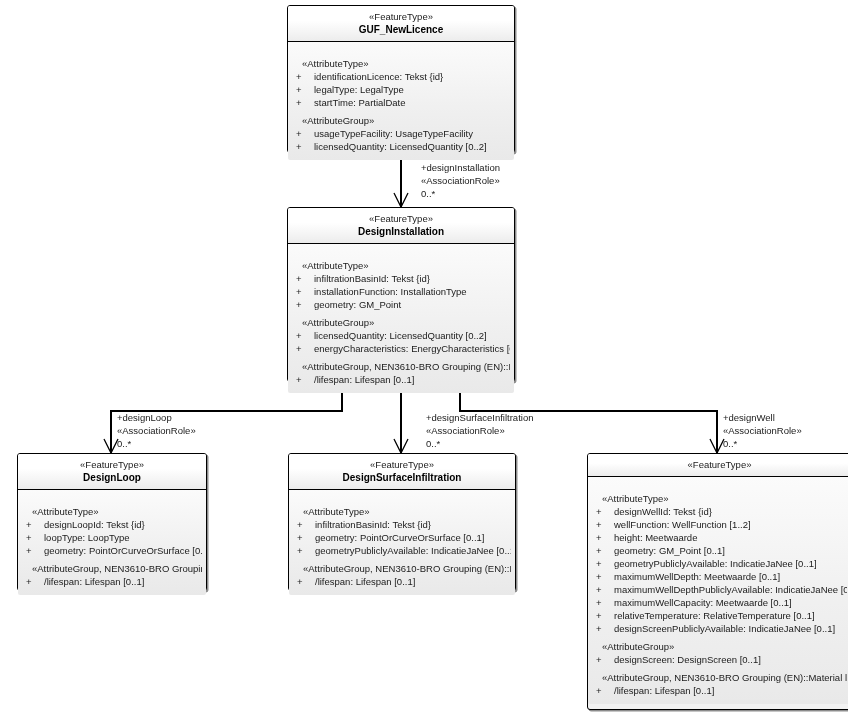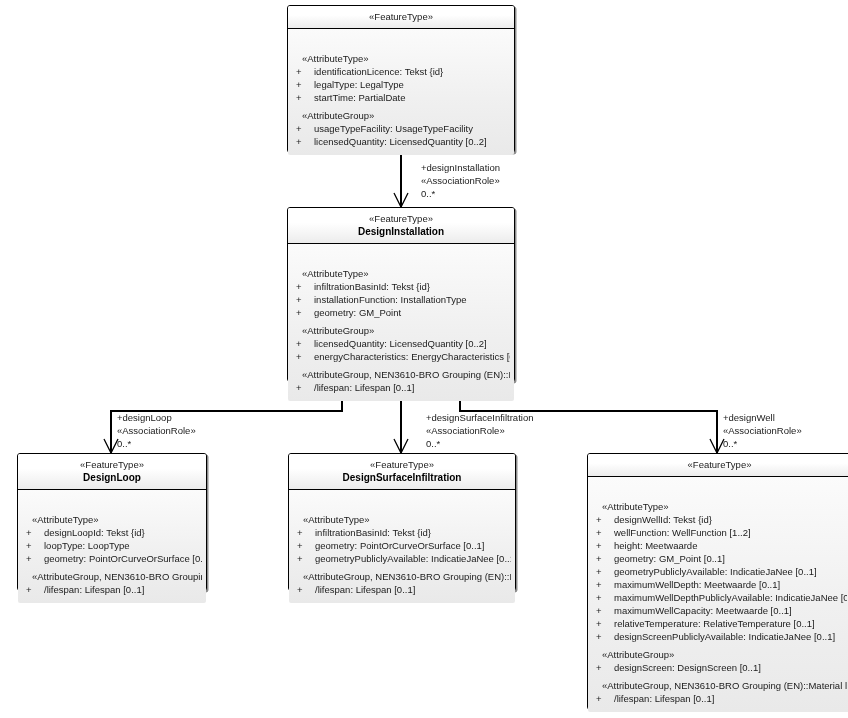--- a/index.html
+++ b/index.html
@@ -50,21 +50,21 @@
   }
   .grp{
     font-size:9.5px;
     color:#1a1a1a;
     line-height:13px;
     padding-left:14px;
     white-space:nowrap;
     overflow:hidden;
     margin-top:5px;
   }
-  .grp.first{margin-top:16px;}
+  .grp.first{margin-top:8px;}
   .attr{
     font-size:9.5px;
     color:#1a1a1a;
     line-height:13px;
     white-space:nowrap;
     overflow:hidden;
     position:relative;
     padding-left:26px;
   }
   .attr .vis{
@@ -96,20 +96,21 @@
     <g stroke="#000000" stroke-width="1.3" fill="none" stroke-linecap="butt">
       <path d="M382,193 L389,207 L396,193"></path>
       <path d="M92,439 L99,453 L106,439"></path>
       <path d="M382,439 L389,453 L396,439"></path>
       <path d="M698,439 L705,453 L712,439"></path>
     </g>
   </svg>
 <div class="umlclass" style="left: 275px; top: 5px; width: 228px; height: 148px;">
       <div class="uml-header">
         <div class="stereo">«FeatureType»</div>
+        <div class="cname">GUF_NewLicence</div>
       </div>
       <div class="uml-body">
         <div class="grp first">«AttributeType»</div>
         <div class="attr"><span class="vis">+</span><span>identificationLicence: Tekst {id}</span></div>
         <div class="attr"><span class="vis">+</span><span>legalType: LegalType</span></div>
         <div class="attr"><span class="vis">+</span><span>startTime: PartialDate</span></div>
         <div class="grp">«AttributeGroup»</div>
         <div class="attr"><span class="vis">+</span><span>usageTypeFacility: UsageTypeFacility</span></div>
         <div class="attr"><span class="vis">+</span><span>licensedQuantity: LicensedQuantity [0..2]</span></div>
       </div>

